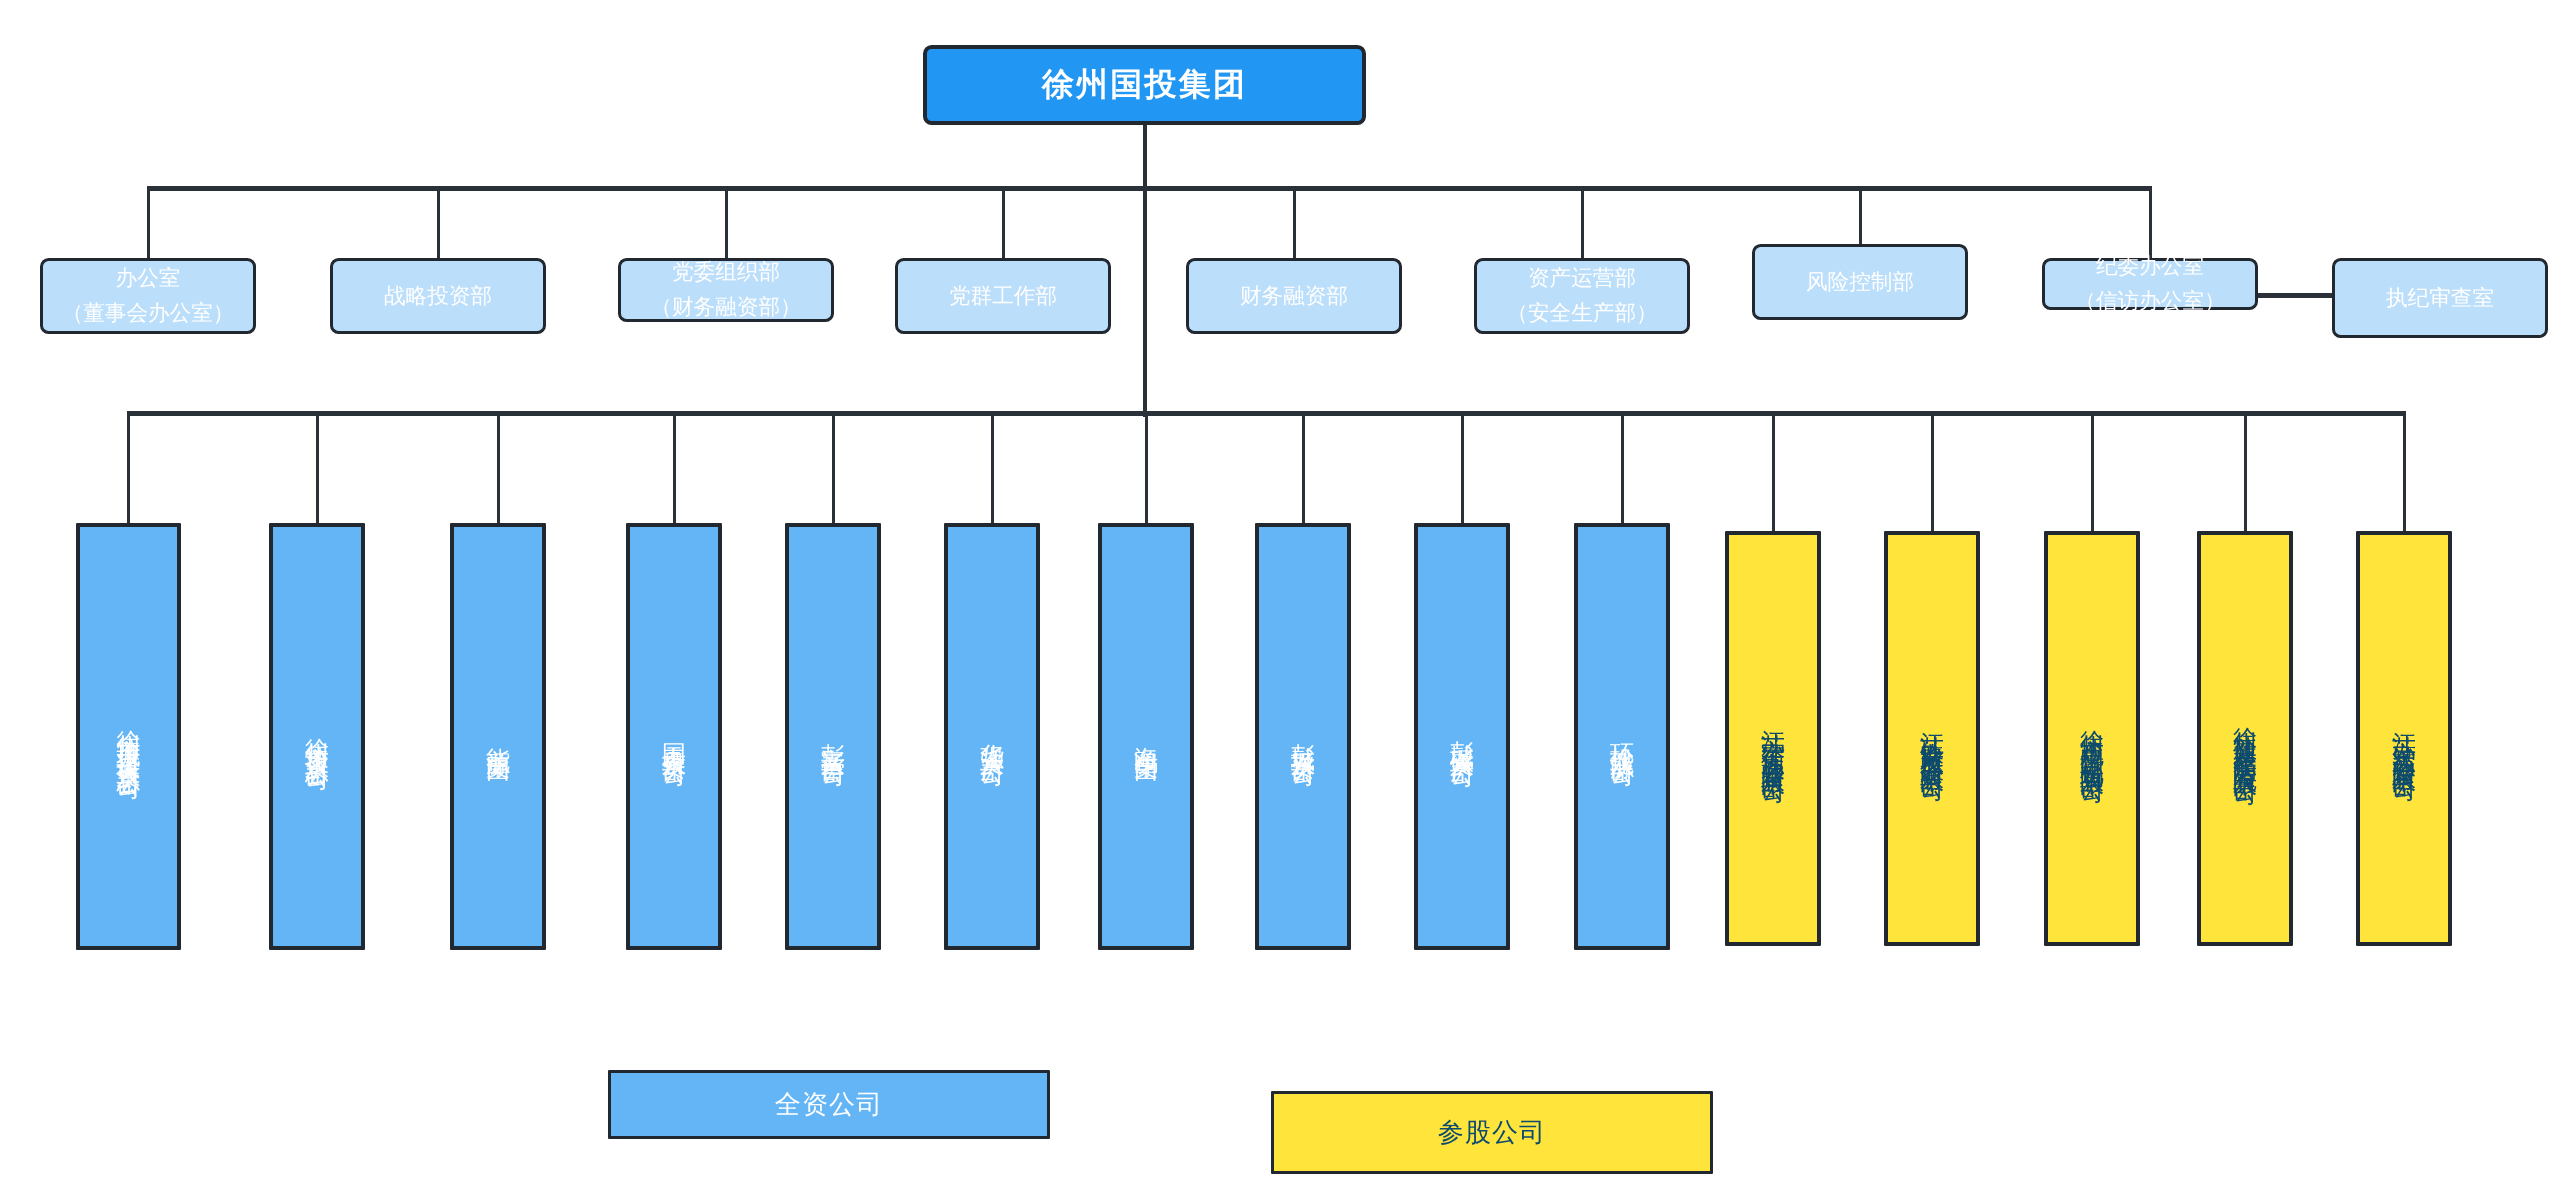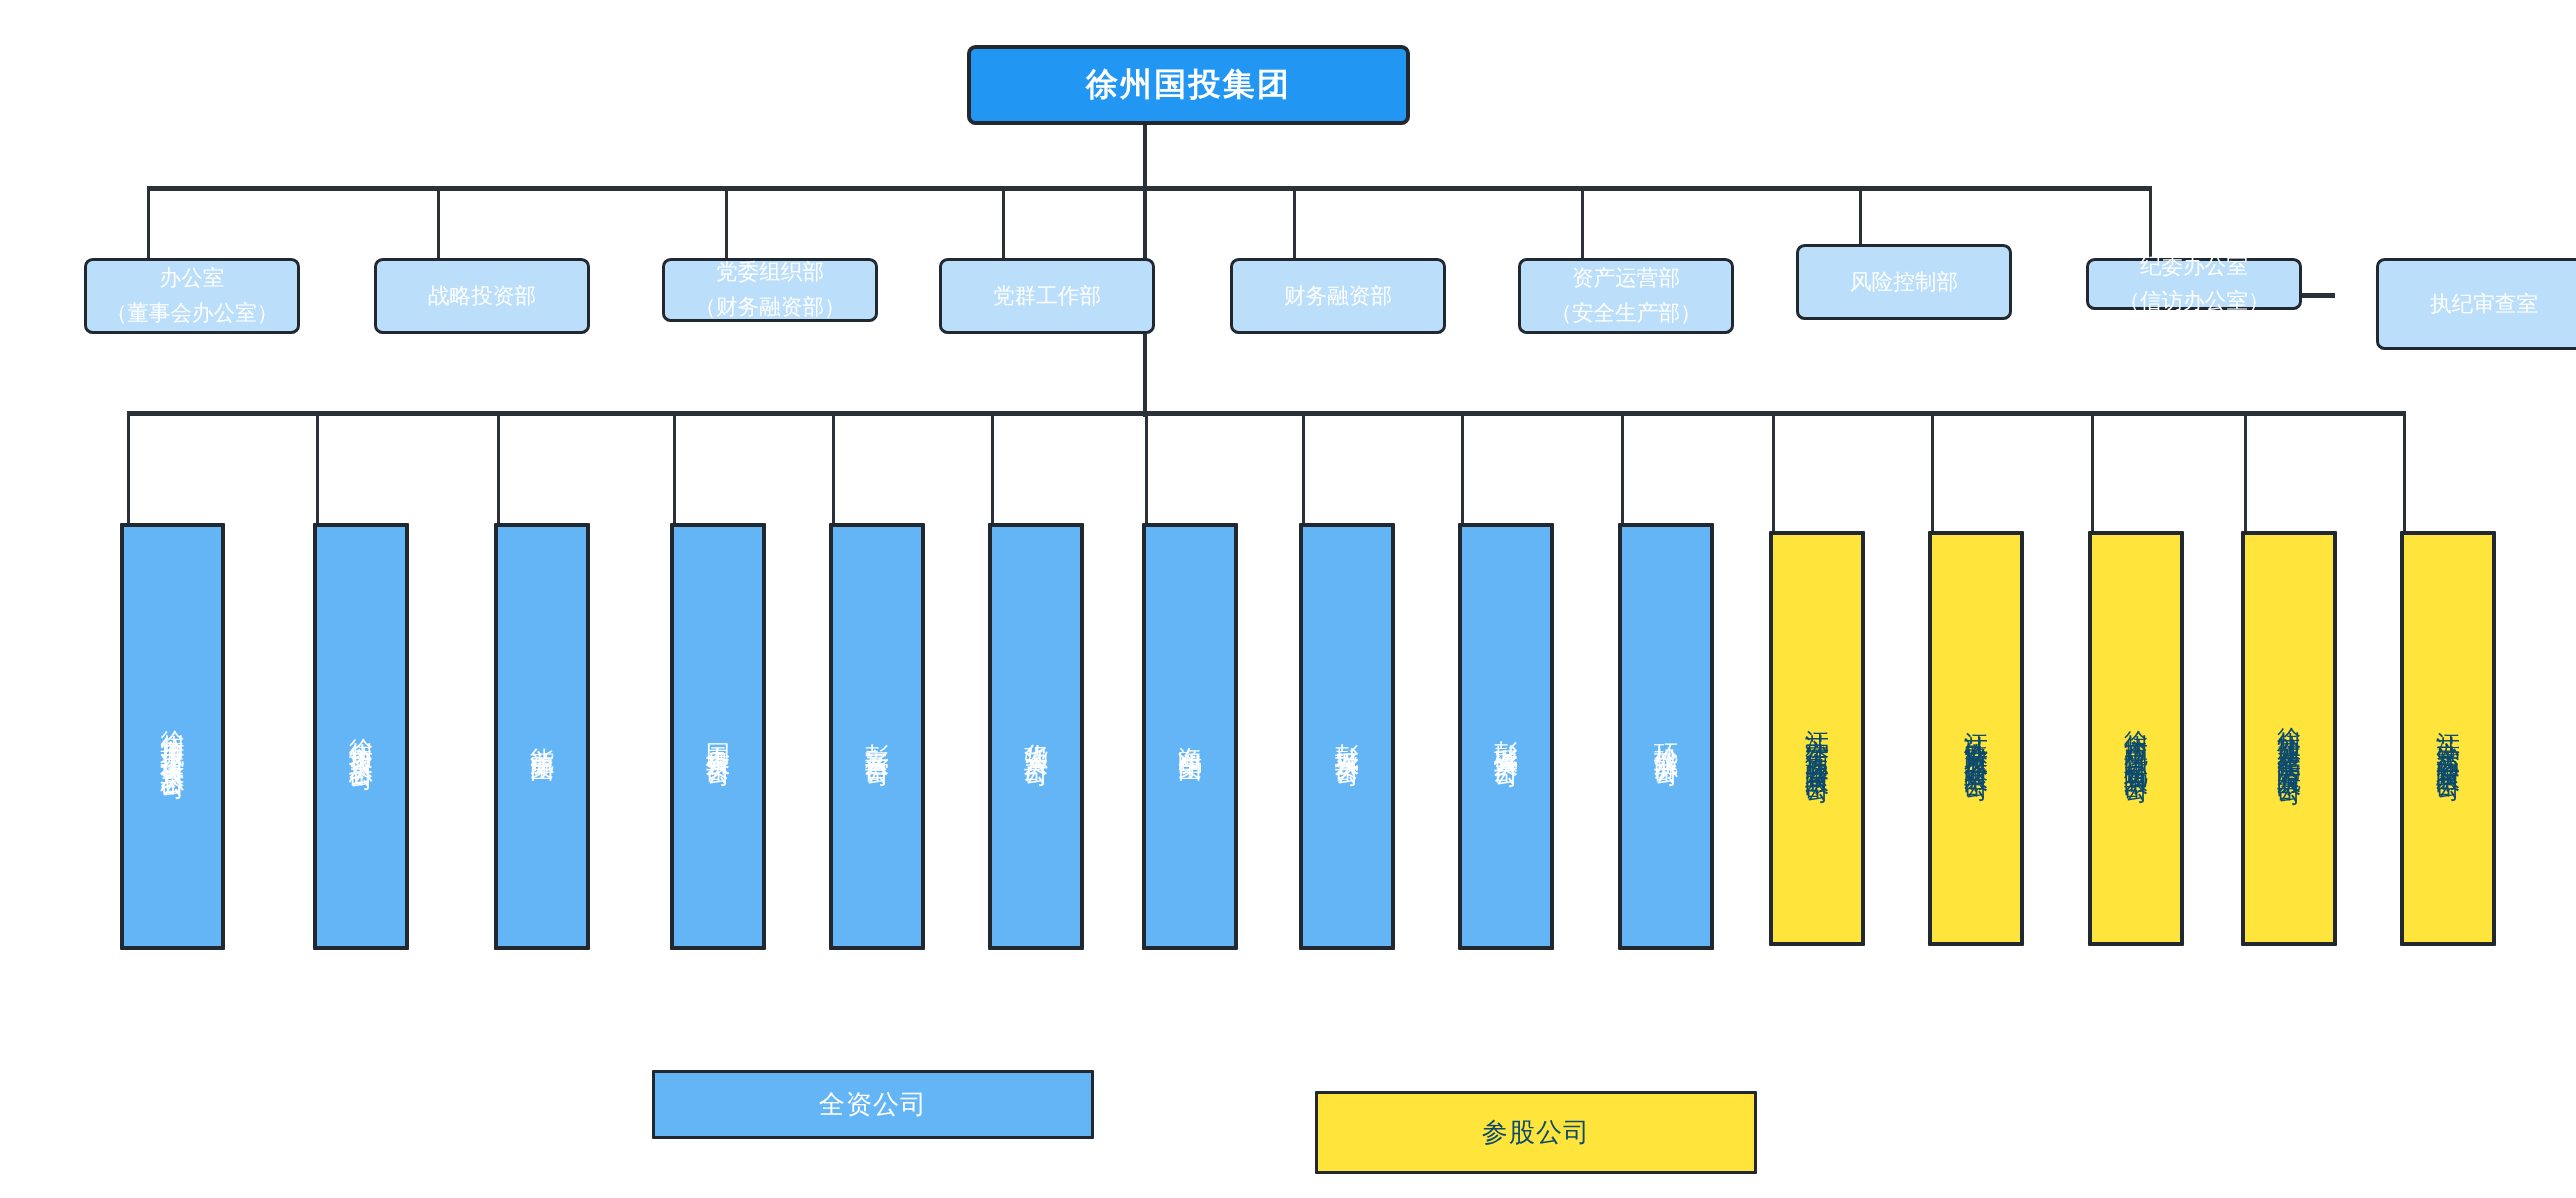--- a/index.html
+++ b/index.html
@@ -5,21 +5,20 @@
   html, body { margin: 0; padding: 0; background: #ffffff; }
   body { width: 2576px; height: 1198px; font-family: "Liberation Sans", sans-serif; }
   .canvas { position: relative; width: 2576px; height: 1198px; background: #ffffff; overflow: hidden; }
 
   .line { position: absolute; background: #2b3138; }
 
   .node {
     position: absolute; box-sizing: border-box;
     display: flex; align-items: center; justify-content: center;
     text-align: center;
-    margin-left: 44px;
   }
   .root {
     background: #2196F3; border: 4.3px solid #22282f; border-radius: 8.6px;
     color: #ffffff; font-size: 32px; font-weight: 600; letter-spacing: 2.2px;
   }
   .dept {
     background: #BBDEFB; border: 3.8px solid #22282f; border-radius: 8.6px;
     color: #ffffff; font-size: 21.6px; line-height: 1.6;
     flex-direction: column;
   }
@@ -97,21 +96,21 @@
     <span class="l">资产运营部</span>
     <span class="l">（安全生产部）</span>
   </div>
   <div class="node dept" style="left:1752px;top:244px;width:216px;height:76px">
     <span class="l">风险控制部</span>
   </div>
   <div class="node dept" style="left:2042px;top:258px;width:216px;height:52px">
     <span class="l">纪委办公室</span>
     <span class="l">（信访办公室）</span>
   </div>
-  <div class="node dept" style="left:2332px;top:258px;width:216px;height:92px">
+  <div class="node dept" style="left:2332px;top:258px;width:216px;height:80px">
     <span class="l">执纪审查室</span>
   </div>
 
   <div class="node vnode wholly" style="left:76px;top:523px;width:105px;height:427px">
     <span class="vtext">徐州市城市建设投资总公司</span>
   </div>
   <div class="node vnode wholly" style="left:269px;top:523px;width:96px;height:427px">
     <span class="vtext">徐州市投资总公司</span>
   </div>
   <div class="node vnode wholly" style="left:450px;top:523px;width:96px;height:427px">

